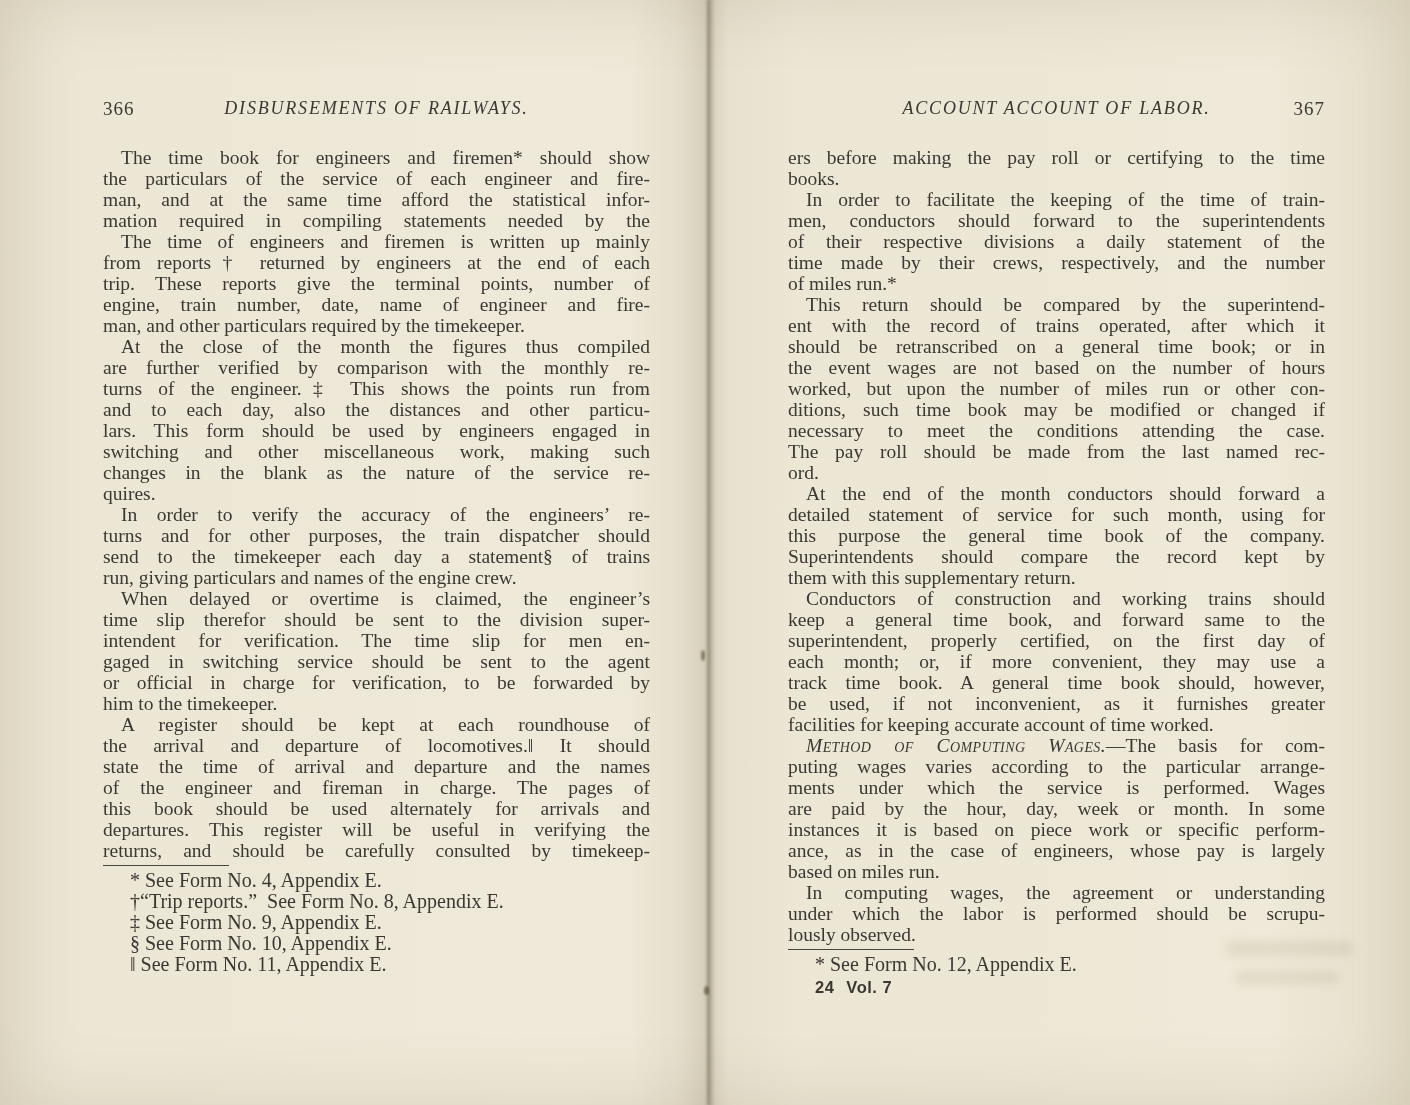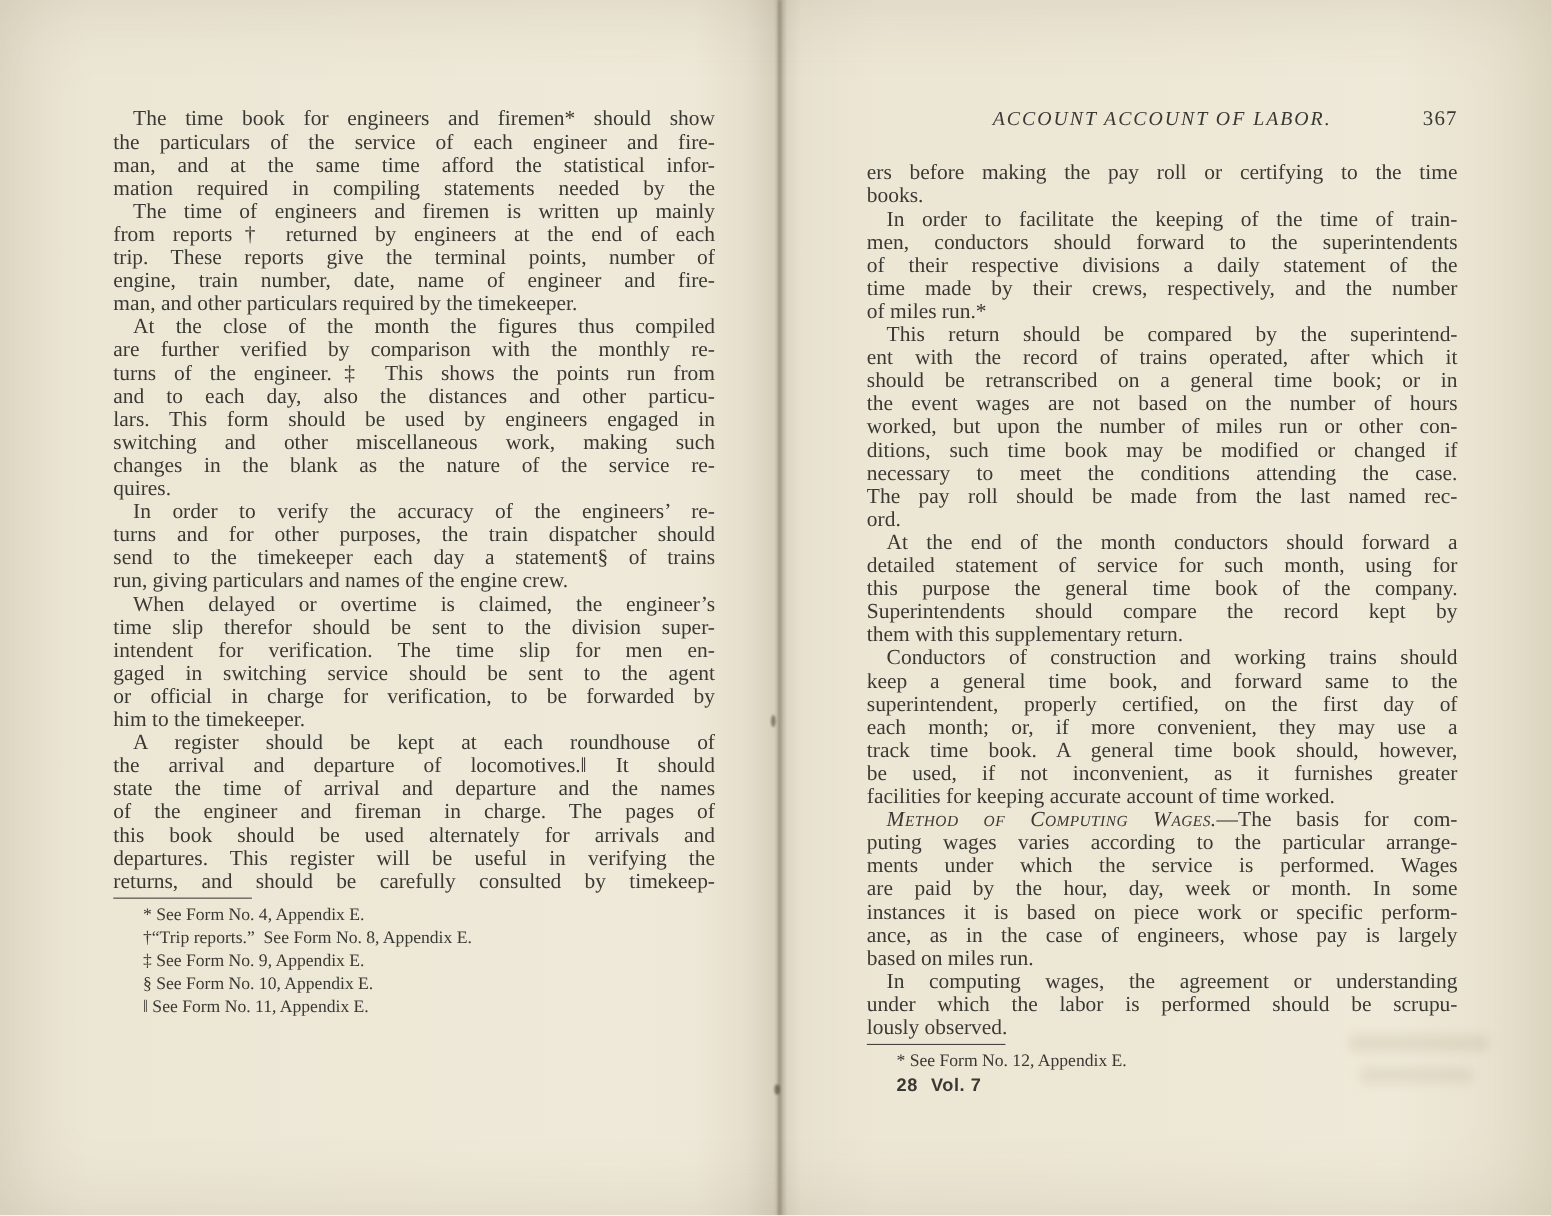--- a/index.html
+++ b/index.html
@@ -56,34 +56,38 @@
   .line {
     font-size:19.5px; line-height:21px;
     text-align: justify; text-align-last: justify;
   }
   .line.end { text-align-last: left; }
   .line.indent { text-indent: 18px; }
   .smallcaps { font-variant: small-caps; letter-spacing:0.4px;font-style:italic; }
 
   .fn-rule { width:126px; height:0; border-top:1.5px solid #45433d; margin-top:4px; }
   .footnotes { margin-top:4px; padding-left:27px; }
-  .fn-line { font-size:16px; line-height:21px; }
+  .fn-line { font-size:20px; line-height:21px; }
   .sig {
     margin-top:2px; padding-left:27px;
     font-family:"Liberation Sans", sans-serif;
     font-weight:bold; font-size:16.5px; line-height:20px; letter-spacing:0.5px;
   }
   .sig .vol { margin-left:12px;margin-top:26px; }
 </style>
 </head>
 <body>
 
 <div class="spread">
 
   <div class="text-col left">
+    <div class="running-head">
+      <span class="pageno l">366</span>
+      <span class="head-title">DISBURSEMENTS OF RAILWAYS.</span>
+    </div>
     <div>
         <div class="para">
           <div class="line indent">The time book for engineers and firemen* should show</div>
           <div class="line">the particulars of the service of each engineer and fire-</div>
           <div class="line">man, and at the same time afford the statistical infor-</div>
           <div class="line">mation required in compiling statements needed by the</div>
         </div>
         <div class="para">
           <div class="line indent">The time of engineers and firemen is written up mainly</div>
           <div class="line">from reports† returned by engineers at the end of each</div>
@@ -192,21 +196,21 @@
           <div class="line indent">In computing wages, the agreement or understanding</div>
           <div class="line">under which the labor is performed should be scrupu-</div>
           <div class="line end">lously observed.</div>
         </div>
       </div>
     <div class="fn-rule"></div>
     <div class="footnotes">
         <div class="fn-line">* See Form No. 12, Appendix E.</div>
       </div>
     <div class="sig">
-      <span>28</span><span class="vol">Vol. 7</span>
+      <span>24</span><span class="vol">Vol. 7</span>
     </div>
   </div>
 
   <div class="gutter-shadow"></div>
   <div class="crease"></div>
   <div class="speck s1"></div>
   <div class="speck s2"></div>
   <div class="smudge m1"></div>
   <div class="smudge m2"></div>
   <div class="vignette"></div>

